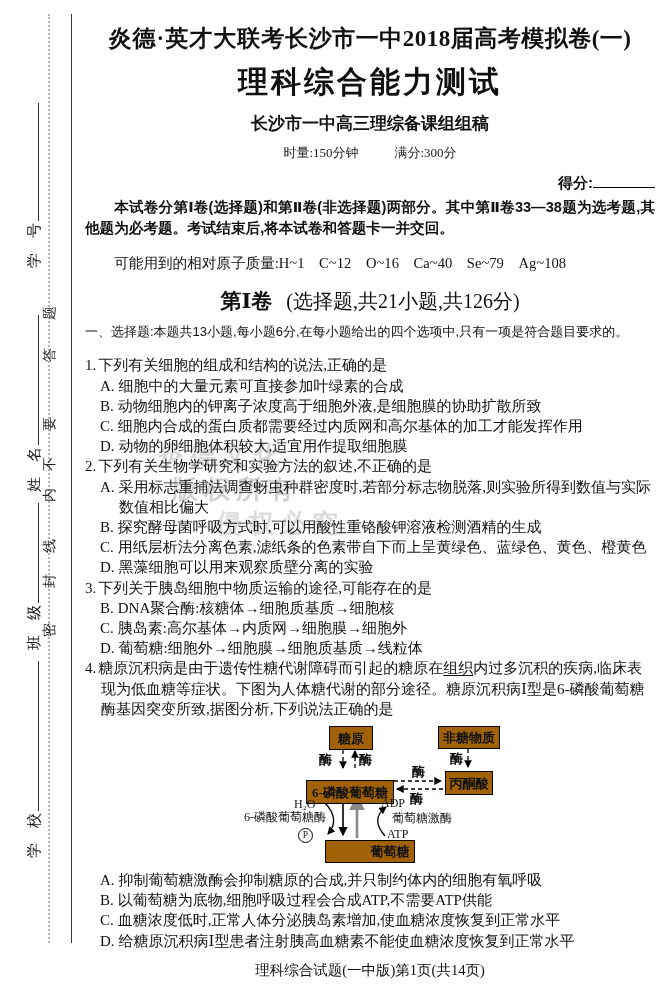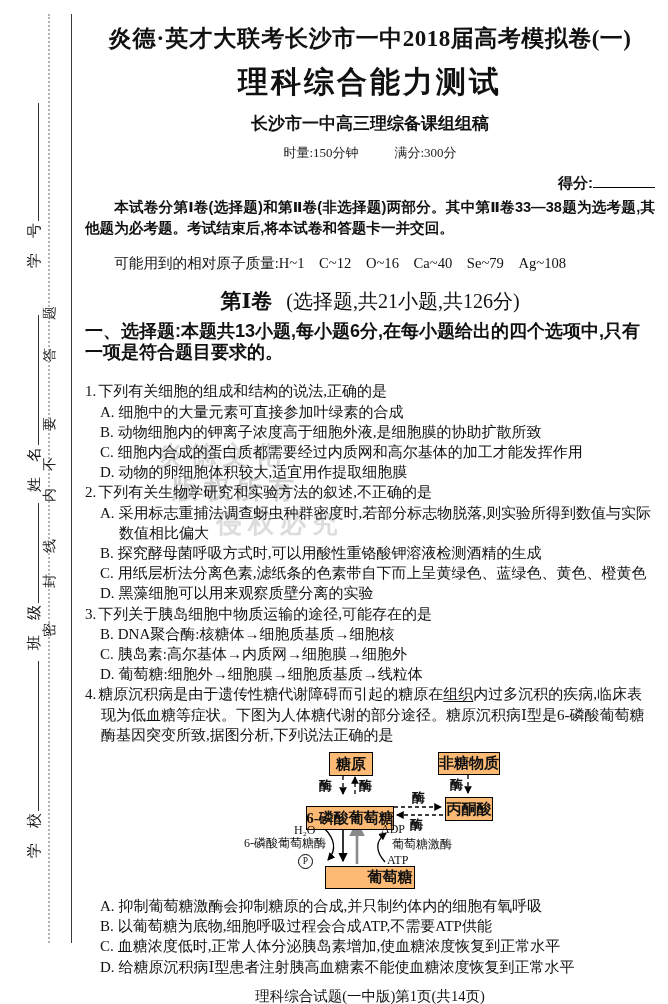--- a/index.html
+++ b/index.html
@@ -40,37 +40,37 @@
   .meta .gap{display:inline-block;width:36px;}
   .score-line{text-align:right;margin-top:12px;font-weight:bold;font-size:15px;line-height:20px;}
   .score-blank{display:inline-block;width:62px;border-bottom:1.5px solid #000;height:0.9em;}
 
   .notice{font-weight:bold;font-size:14.6px;line-height:20.6px;text-indent:2em;text-align:justify;margin-top:4px;}
   .atomic{font-size:14.6px;line-height:20.6px;text-indent:2em;margin-top:3px;}
 
   .volume{text-align:center;margin-top:15px;line-height:26px;white-space:nowrap;}
   .vol-t{font-weight:bold;font-size:21px;margin-right:14px;}
   .vol-n{font-size:20px;}
-  .part-intro{font-weight:bold;font-size:18px;line-height:21px;margin-top:5px;}
+  .part-intro{font-weight:normal;font-size:13px;line-height:21px;margin-top:5px;}
 
   .q{margin:0;}
   .stem,.opt{margin:0;}
   .stem{padding-left:16px;text-indent:-16px;}
   .qno{margin-right:2px;}
   .opt{margin-left:15px;padding-left:19px;text-indent:-19px;}
   .olab{margin-right:4px;}
   .u{text-decoration:underline;text-underline-offset:2px;}
 
   
   .diagram-wrap{position:relative;height:148px;margin-top:3px;}
   .diagram{position:absolute;left:155px;top:2px;width:270px;height:146px;}
   .diagram svg{position:absolute;left:0;top:0;}
-  .dbox{position:absolute;border:1.5px solid #000;background:#fdba74;
+  .dbox{position:absolute;border:1.5px solid #000;background:#a16207;
     display:flex;align-items:center;justify-content:center;
-    font-weight:bold;font-size:15px;white-space:nowrap;line-height:1;}
+    font-weight:bold;font-size:13px;white-space:nowrap;line-height:1;}
   .dlbl{position:absolute;font-weight:bold;font-size:13px;line-height:13px;white-space:nowrap;}
   .dsm{position:absolute;font-size:12px;line-height:12px;white-space:nowrap;}
   .pcirc{position:absolute;width:13px;height:13px;border:1.2px solid #000;border-radius:50%;
     font-size:9.5px;line-height:13px;text-align:center;}
 
   .footer{text-align:center;font-size:14.5px;margin-top:9px;}
 </style>
 </head>
 <body>
 

